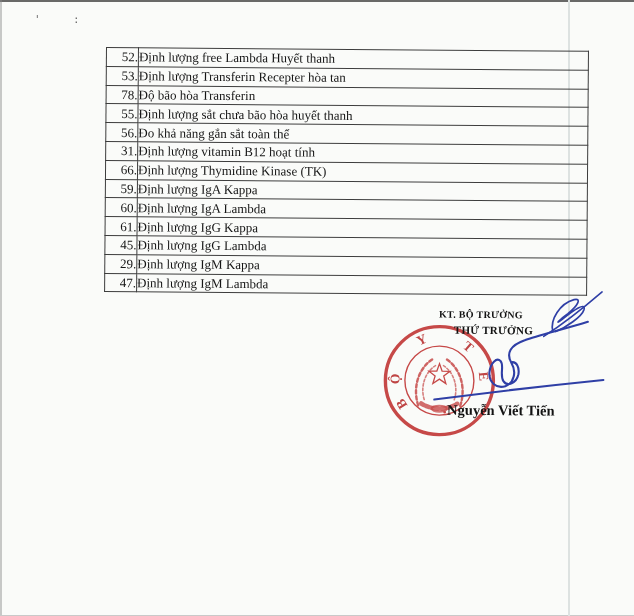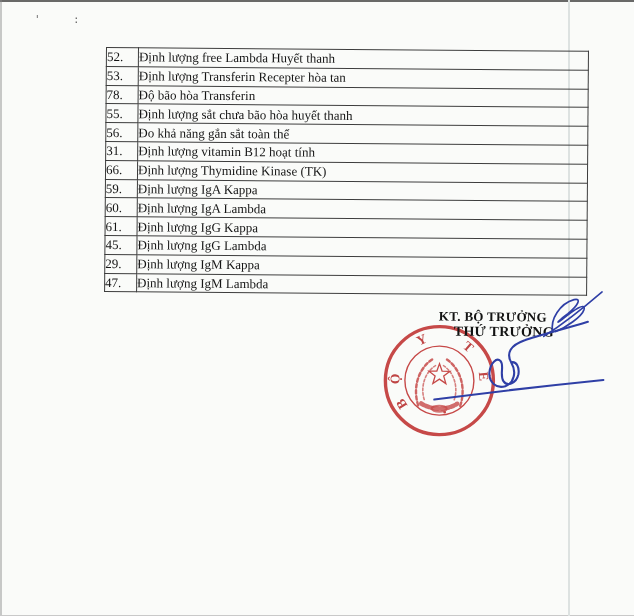--- a/index.html
+++ b/index.html
@@ -16,25 +16,25 @@
   .speckle.b{left:73px;top:13px;}
   .skew{position:absolute;left:0;top:0;width:634px;height:616px;transform:rotate(0.45deg);transform-origin:106px 47px;}
   table.doc{
     position:absolute;left:106px;top:47px;width:483px;
     border-collapse:collapse;table-layout:fixed;
   }
   table.doc td{
     border:1px solid #3d3d3d;height:17.8px;font-size:13px;line-height:1;
     padding:0;vertical-align:middle;white-space:nowrap;overflow:hidden;
   }
-  td.no{width:31px;text-align:left;margin-left:24px;}
+  td.no{width:31px;text-align:right;margin-left:24px;}
   td.name{padding-left:9px;}
   .sig-text{position:absolute;font-weight:bold;color:#131313;z-index:3;}
-  .authority{left:441px;top:306px;font-size:13px;letter-spacing:.3px;}
-  .role{left:456px;top:321px;font-size:14px;letter-spacing:.3px;}
+  .authority{left:441px;top:306px;font-size:10px;letter-spacing:.3px;}
+  .role{left:456px;top:321px;font-size:11px;letter-spacing:.3px;}
   .signer{left:450px;top:399px;font-size:14.5px;}
   svg.stamp{position:absolute;left:380px;top:315px;z-index:2;opacity:.92;}
   svg.signature{position:absolute;left:380px;top:280px;z-index:4;}
 </style>
 </head>
 <body>
 
 <div class="page">
 
   <div class="edge-top"></div>
@@ -111,20 +111,21 @@
 
   <tr>
     <td class="no">47.</td>
     <td class="name">Định lượng IgM Lambda</td>
   </tr>
 </tbody>
     </table>
 
     <div class="sig-text authority">KT. BỘ TRƯỞNG</div>
     <div class="sig-text role">THỨ TRƯỞNG</div>
+    <div class="sig-text signer">Nguyễn Viết Tiến</div>
 
     <svg class="stamp" width="130" height="130" viewBox="0 0 130 130">
       <g stroke="#c23a3a" fill="none" stroke-linecap="round">
         <circle cx="62" cy="63" r="54" stroke-width="3.4"></circle>
         <circle cx="62" cy="63" r="34.5" stroke-width="1.4"></circle>
 
         <polygon stroke-width="1.3" points="62,46 64.6,53.4 72.5,53.6 66.3,58.4 68.5,65.9 62,61.5 55.5,65.9 57.7,58.4 51.5,53.6 59.4,53.4"></polygon>
 
         <path d="M 41,88 C 35,70 41,50 56,41" stroke-width="2.4" stroke-dasharray="3.5,2.5" opacity="0.85"></path>
         <path d="M 83,88 C 89,70 83,50 68,41" stroke-width="2.4" stroke-dasharray="3.5,2.5" opacity="0.85"></path>

